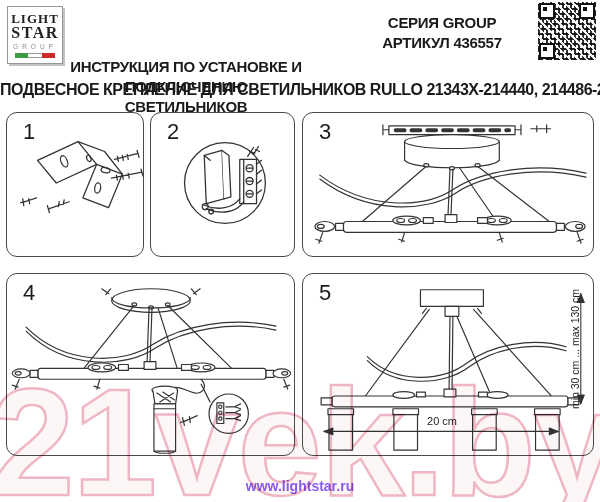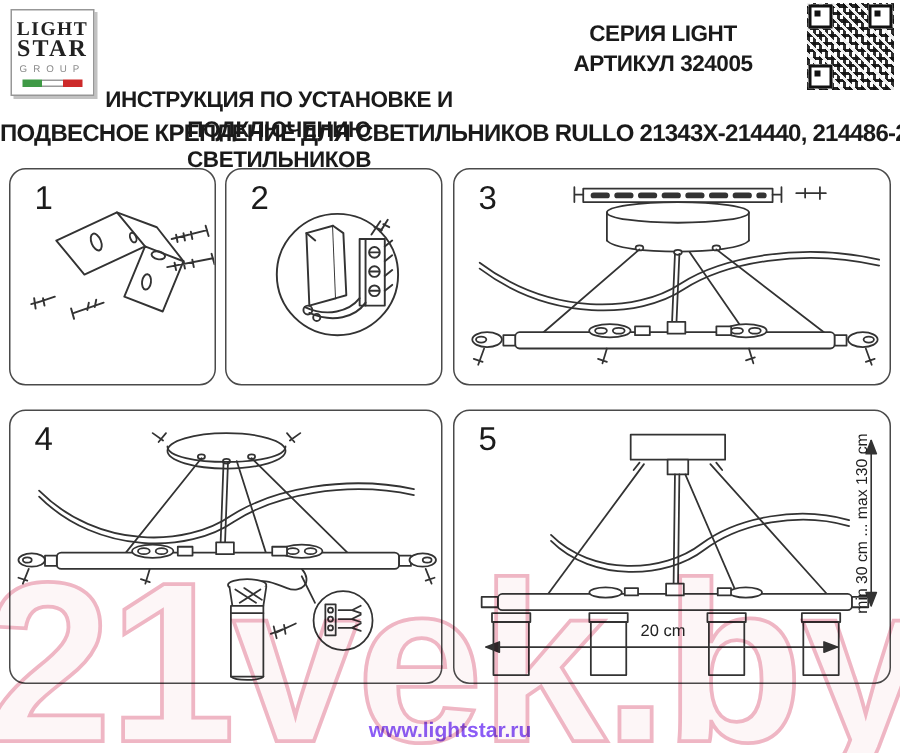--- a/index.html
+++ b/index.html
@@ -75,22 +75,22 @@
       <span class="flag-r"></span>
     </div>
   </div>
 
   <div class="hdr-title">
     <div>ИНСТРУКЦИЯ ПО УСТАНОВКЕ И</div>
     <div>ПОДКЛЮЧЕНИЮ СВЕТИЛЬНИКОВ</div>
   </div>
 
   <div class="hdr-product">
-    <div>СЕРИЯ LIGHT</div>
-    <div>АРТИКУЛ 324005</div>
+    <div>СЕРИЯ GROUP</div>
+    <div>АРТИКУЛ 436557</div>
   </div>
 
   <div class="qr">
     <div class="qr-finder qr-f-tl"></div>
     <div class="qr-finder qr-f-tr"></div>
     <div class="qr-finder qr-f-bl"></div>
   </div>
 
   <div class="subtitle">ПОДВЕСНОЕ КРЕПЛЕНИЕ ДЛЯ СВЕТИЛЬНИКОВ RULLO 21343X-214440, 214486-214487</div>
 

